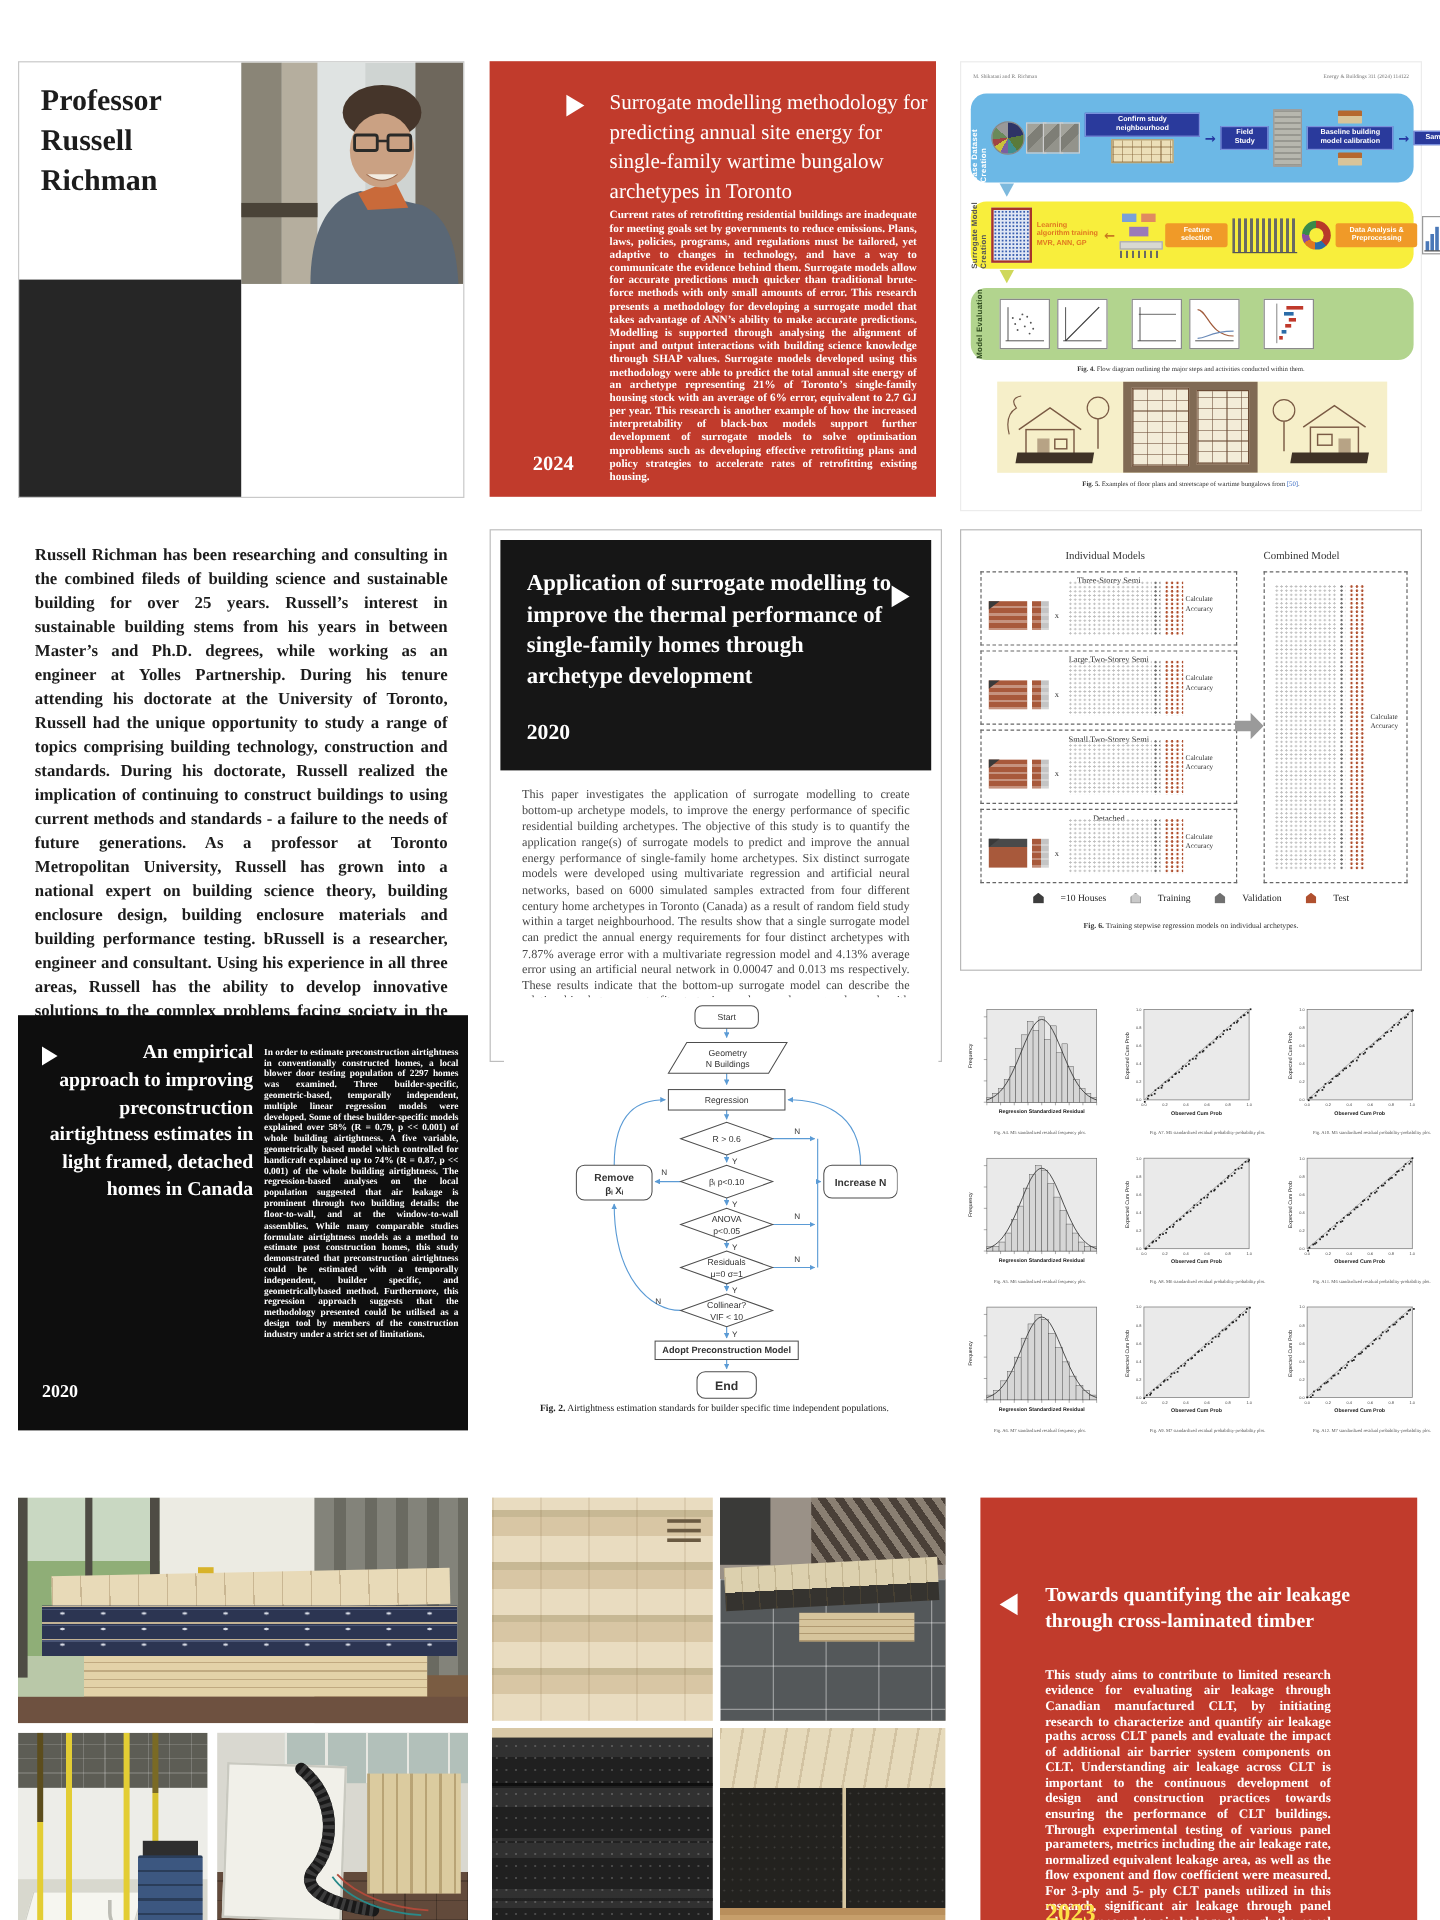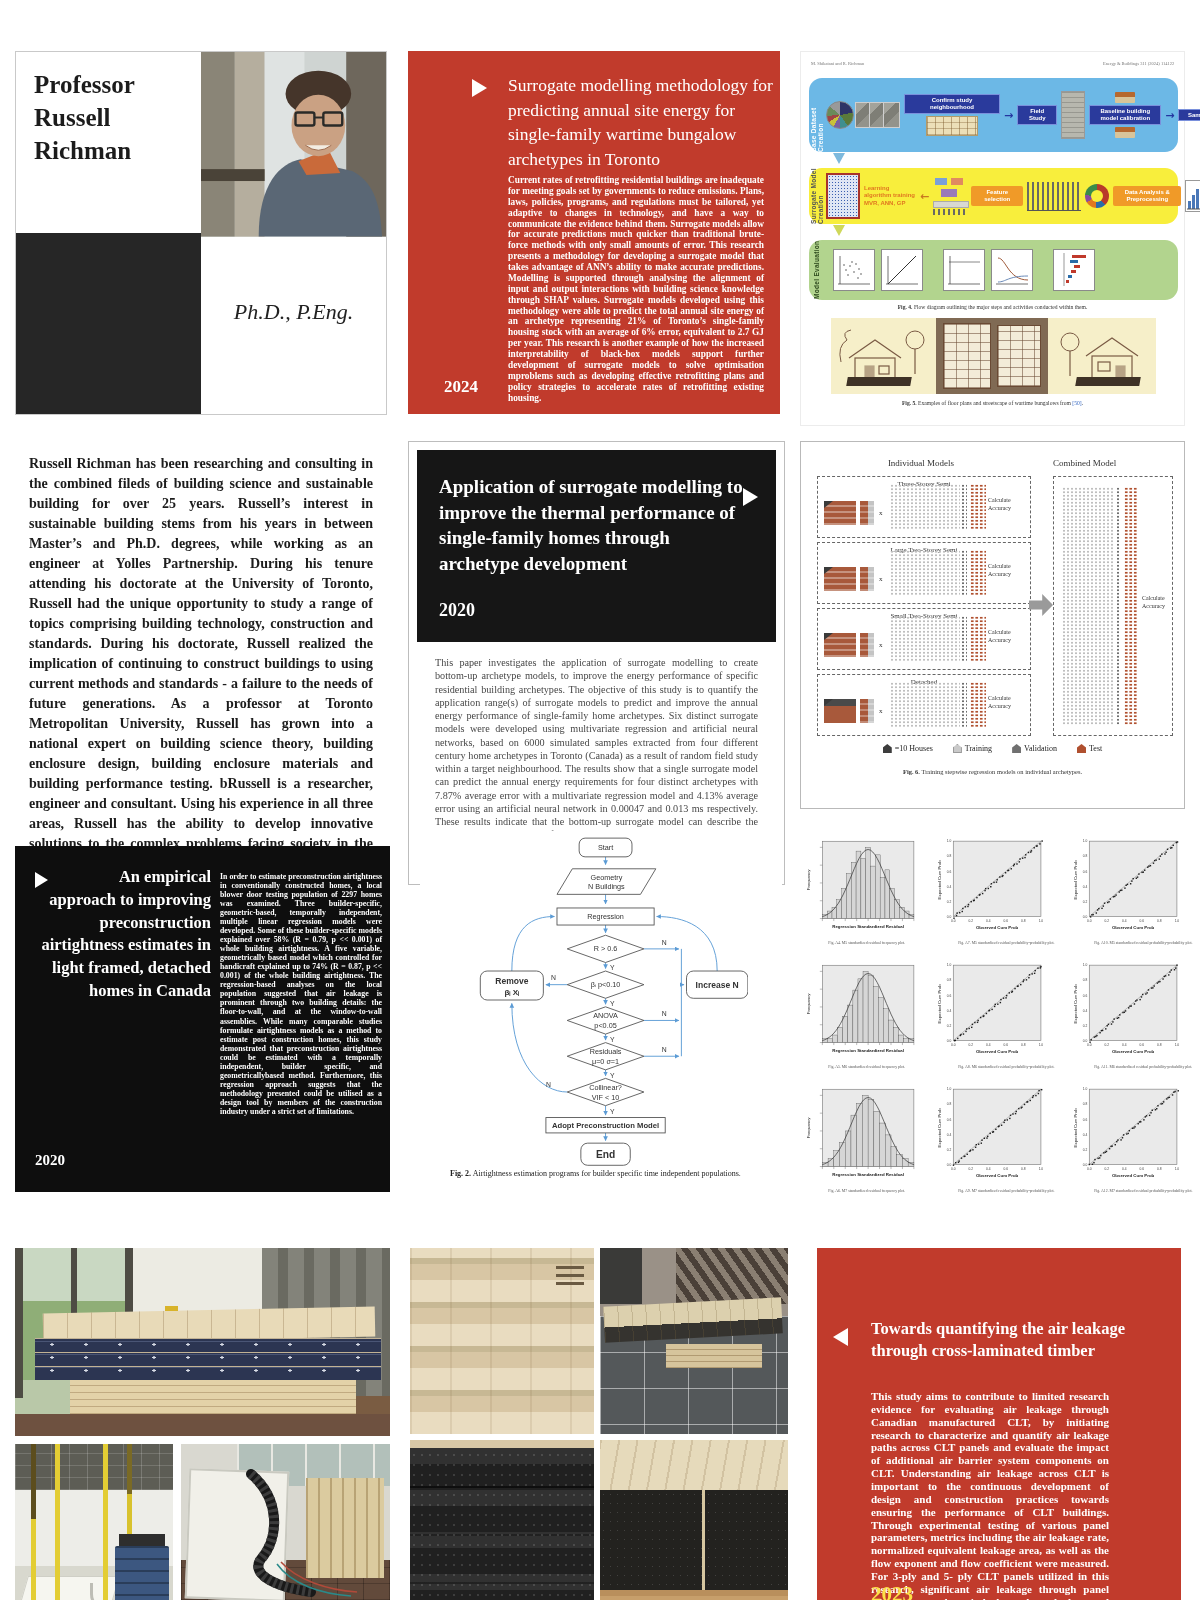--- a/index.html
+++ b/index.html
@@ -102,21 +102,21 @@
   .arow .dots-val{left:143px;top:7px;width:6px;height:46px;}
   .arow .dots-test{left:152px;top:7px;width:16px;height:46px;}
   .calc{position:absolute;left:170px;top:20px;width:40px;font-size:6px;line-height:1.25;color:#333;text-align:left;}
   .big-arrow{position:absolute;left:228px;top:152px;width:24px;height:22px;background:#9a9a9a;clip-path:polygon(0 30%,55% 30%,55% 0,100% 50%,55% 100%,55% 70%,0 70%);}
   .combined{position:absolute;left:252px;top:34px;width:118px;height:258px;border:1px dashed #666;}
   .combined .dots-train{left:8px;top:10px;width:52px;height:238px;}
   .combined .dots-val{left:62px;top:10px;width:5px;height:238px;}
   .combined .dots-test{left:70px;top:10px;width:14px;height:238px;}
   .combined .calc{left:88px;top:118px;width:30px;}
   .legend{position:absolute;left:0;top:302px;width:100%;display:flex;justify-content:center;gap:20px;align-items:center;font-size:8px;color:#222;}
-  .lg{display:flex;align-items:center;gap:3px;}
+  .lg{display:flex;align-items:center;gap:14px;}
   .house-ic{width:9px;height:9px;clip-path:polygon(50% 0,100% 38%,100% 100%,0 100%,0 38%);}
   .c6-cap{position:absolute;left:0;top:326px;width:100%;text-align:center;font-size:7px;color:#333;transform:scale(.92);transform-origin:center top;}
   
   .c7{left:15px;top:810px;width:375px;height:346px;background:#0e0e0e;}
   .c7-title{position:absolute;left:20px;top:20px;width:176px;font-size:16.5px;font-weight:bold;color:#fff;line-height:1.38;text-indent:38px;text-align:right;}
   .c7 .tri-r{left:20px;top:26px;border-left-width:13px;border-top-width:8px;border-bottom-width:8px;}
   .c7-year{position:absolute;left:20px;top:306px;font-size:15px;font-weight:bold;color:#fff;}
   .c7-abs{position:absolute;left:205px;top:26px;width:162px;font-size:7.8px;line-height:1.16;color:#fff;font-weight:600;}
   
   .c8{left:420px;top:795px;width:362px;height:368px;background:#fff;}
@@ -205,21 +205,20 @@
         <polygon points="98,110 128,98 140,122 106,124" fill="#c96a3a"></polygon>
         <ellipse cx="118" cy="42" rx="33" ry="23" fill="#45352a"></ellipse>
         <ellipse cx="118" cy="74" rx="27" ry="31" fill="#caa183"></ellipse>
         <rect x="95" y="61" width="19" height="13" rx="2" fill="none" stroke="#2a2a28" stroke-width="2.4"></rect>
         <rect x="123" y="61" width="19" height="13" rx="2" fill="none" stroke="#2a2a28" stroke-width="2.4"></rect>
         <line x1="114" y1="66" x2="123" y2="66" stroke="#2a2a28" stroke-width="2"></line>
         <path d="M105,94 Q118,104 131,94" fill="#f2ece2" stroke="#9c6b4e" stroke-width="1"></path>
       </svg>
     </div>
     <div class="pc-dark"></div>
-    <div class="pc-cred">Ph.D., P.Eng.</div>
   </div>
 
   <div class="cell c2">
     <div class="tri-r"></div>
     <div class="c2-title">Surrogate modelling methodology for predicting annual site energy for single-family wartime bungalow archetypes in Toronto</div>
     <div class="c2-abs jt">Current rates of retrofitting residential buildings are inadequate for meeting goals set by governments to reduce emissions. Plans, laws, policies, programs, and regulations must be tailored, yet adaptive to changes in technology, and have a way to communicate the evidence behind them. Surrogate models allow for accurate predictions much quicker than traditional brute-force methods with only small amounts of error. This research presents a methodology for developing a surrogate model that takes advantage of ANN’s ability to make accurate predictions. Modelling is supported through analysing the alignment of input and output interactions with building science knowledge through SHAP values. Surrogate models developed using this methodology were able to predict the total annual site energy of an archetype representing 21% of Toronto’s single-family housing stock with an average of 6% error, equivalent to 2.7 GJ per year. This research is another example of how the increased interpretability of black-box models support further development of surrogate models to solve optimisation mproblems such as developing effective retrofitting plans and policy strategies to accelerate rates of retrofitting existing housing.</div>
     <div class="c2-year">2024</div>
   </div>
 
   <div class="cell c3">
@@ -515,21 +514,21 @@
       <text class="fc-yn" x="181" y="203">Y</text>
       <text class="fc-yn" x="181" y="245">Y</text>
       <text class="fc-yn" x="181" y="287">Y</text>
       <text class="fc-yn" x="181" y="330">Y</text>
       <text class="fc-yn" x="242" y="131">N</text>
       <text class="fc-yn" x="242" y="215">N</text>
       <text class="fc-yn" x="242" y="257">N</text>
       <text class="fc-yn" x="112" y="172">N</text>
       <text class="fc-yn" x="106" y="298">N</text>
     </svg>
-    <div class="c8-cap"><b>Fig. 2.</b><span> Airtightness estimation programs for builder specific time independent populations.</span></div>
+    <div class="c8-cap"><b>Fig. 2.</b><span> Airtightness estimation standards for builder specific time independent populations.</span></div>
   </div>
 
   <div class="cell c9">
     <div class="pcell"><svg class="hist" width="122" height="106" viewBox="0 0 120 104">
           <rect x="22" y="8" width="90" height="76" fill="#eaeaea" stroke="#777" stroke-width="0.6"></rect>
           <rect x="22.00" y="80.32" width="4.74" height="3.68" fill="#d6d6d6" stroke="#4a4a4a" stroke-width="0.35"></rect>
           <rect x="26.74" y="76.63" width="4.74" height="7.37" fill="#d6d6d6" stroke="#4a4a4a" stroke-width="0.35"></rect>
           <rect x="31.47" y="72.95" width="4.74" height="11.05" fill="#d6d6d6" stroke="#4a4a4a" stroke-width="0.35"></rect>
           <rect x="36.21" y="65.58" width="4.74" height="18.42" fill="#d6d6d6" stroke="#4a4a4a" stroke-width="0.35"></rect>
           <rect x="40.95" y="54.53" width="4.74" height="29.47" fill="#d6d6d6" stroke="#4a4a4a" stroke-width="0.35"></rect>

